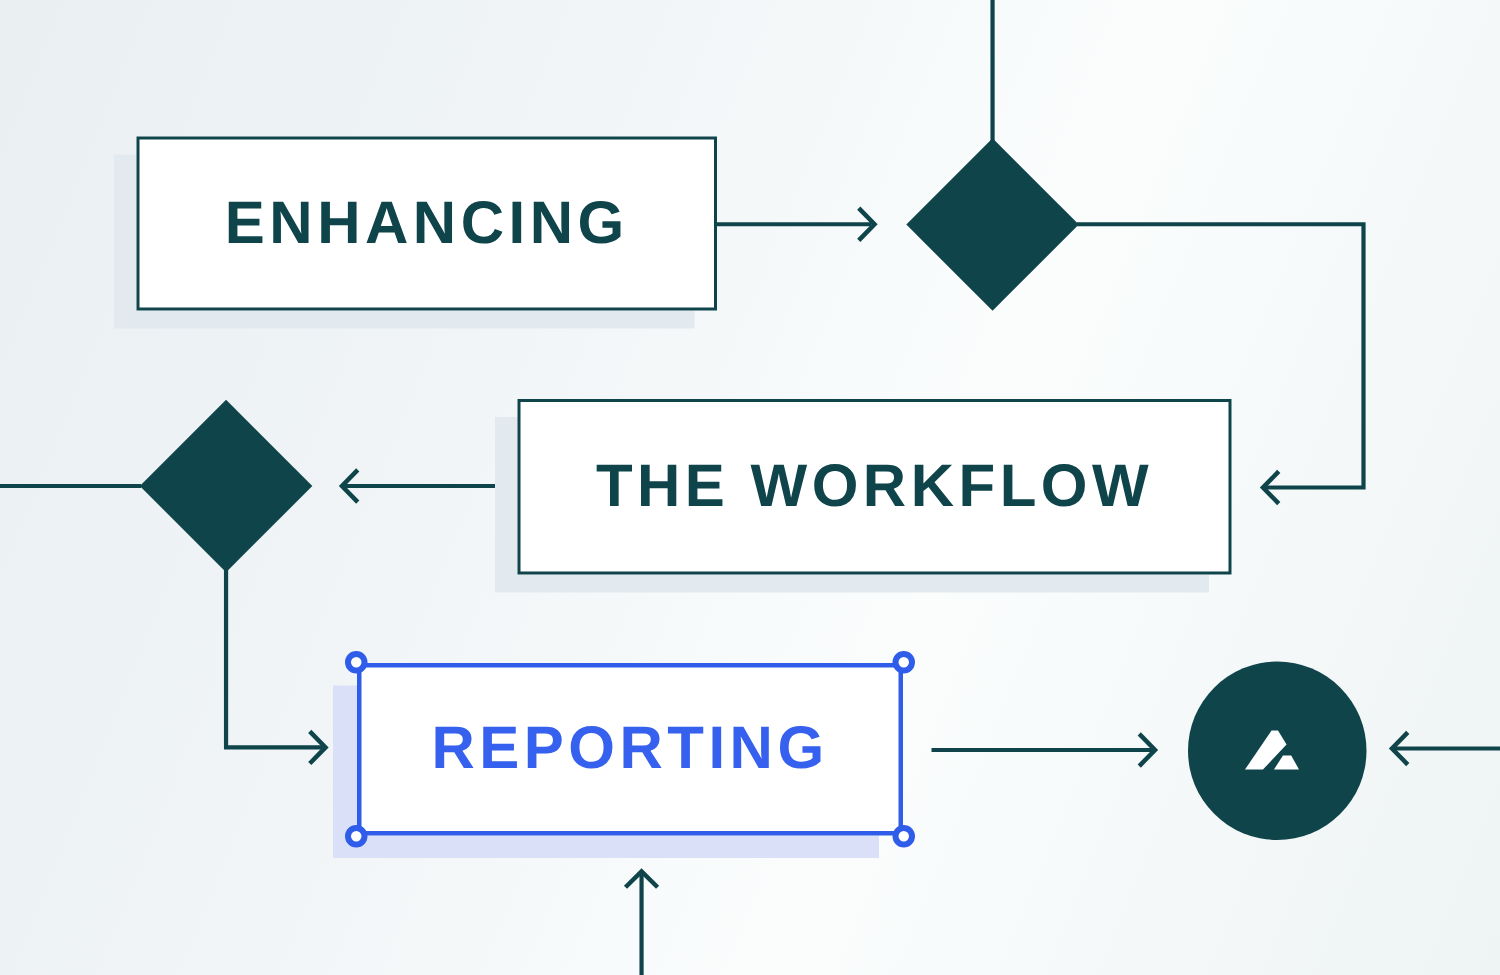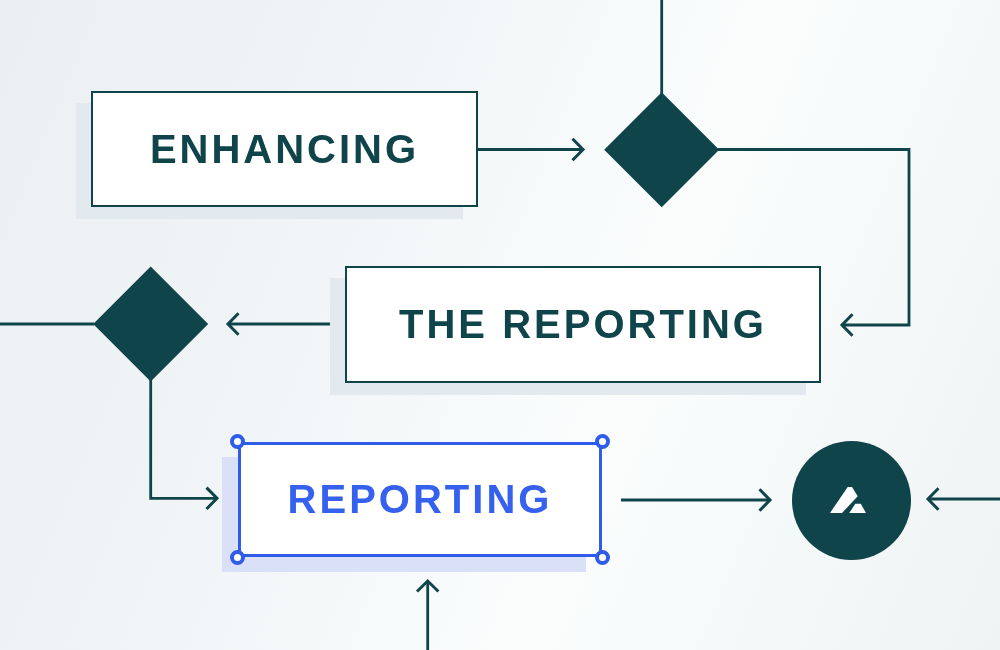--- a/index.html
+++ b/index.html
@@ -119,21 +119,21 @@
 
     <polygon class="diamond" points="661.7,92.2 719.2,149.7 661.7,207.2 604.2,149.7"></polygon>
     <polygon class="diamond" points="150.7,266.5 208.2,324 150.7,381.5 93.2,324"></polygon>
   </svg>
 
   <div class="node teal" id="node-enhancing">
     <span class="label">ENHANCING</span>
   </div>
 
   <div class="node teal" id="node-workflow">
-    <span class="label">THE REPORTING</span>
+    <span class="label">THE WORKFLOW</span>
   </div>
 
   <div class="node selected" id="node-reporting">
     <span class="label">REPORTING</span>
     <span class="handle tl"></span>
     <span class="handle tr"></span>
     <span class="handle bl"></span>
     <span class="handle br"></span>
   </div>
 

